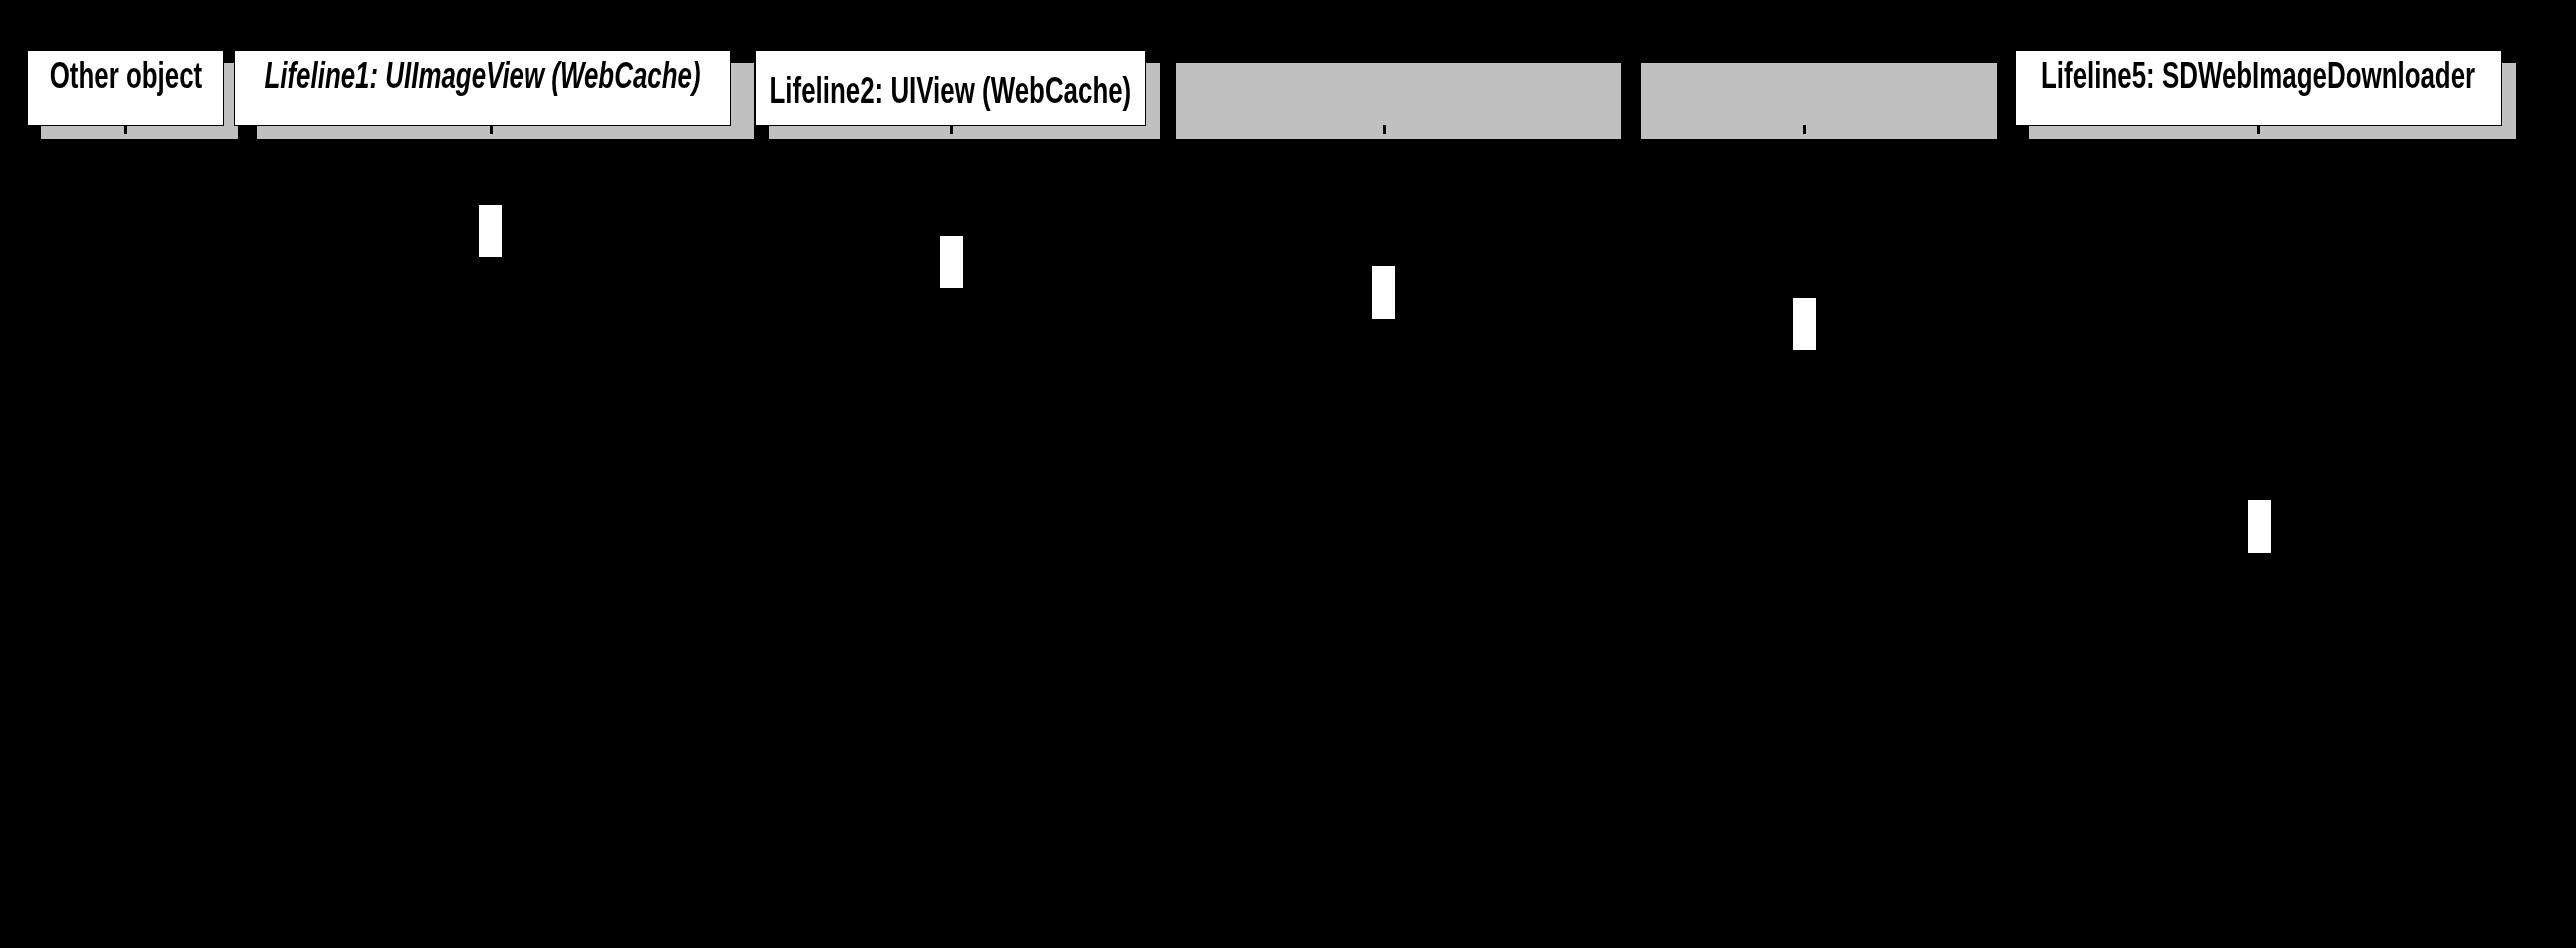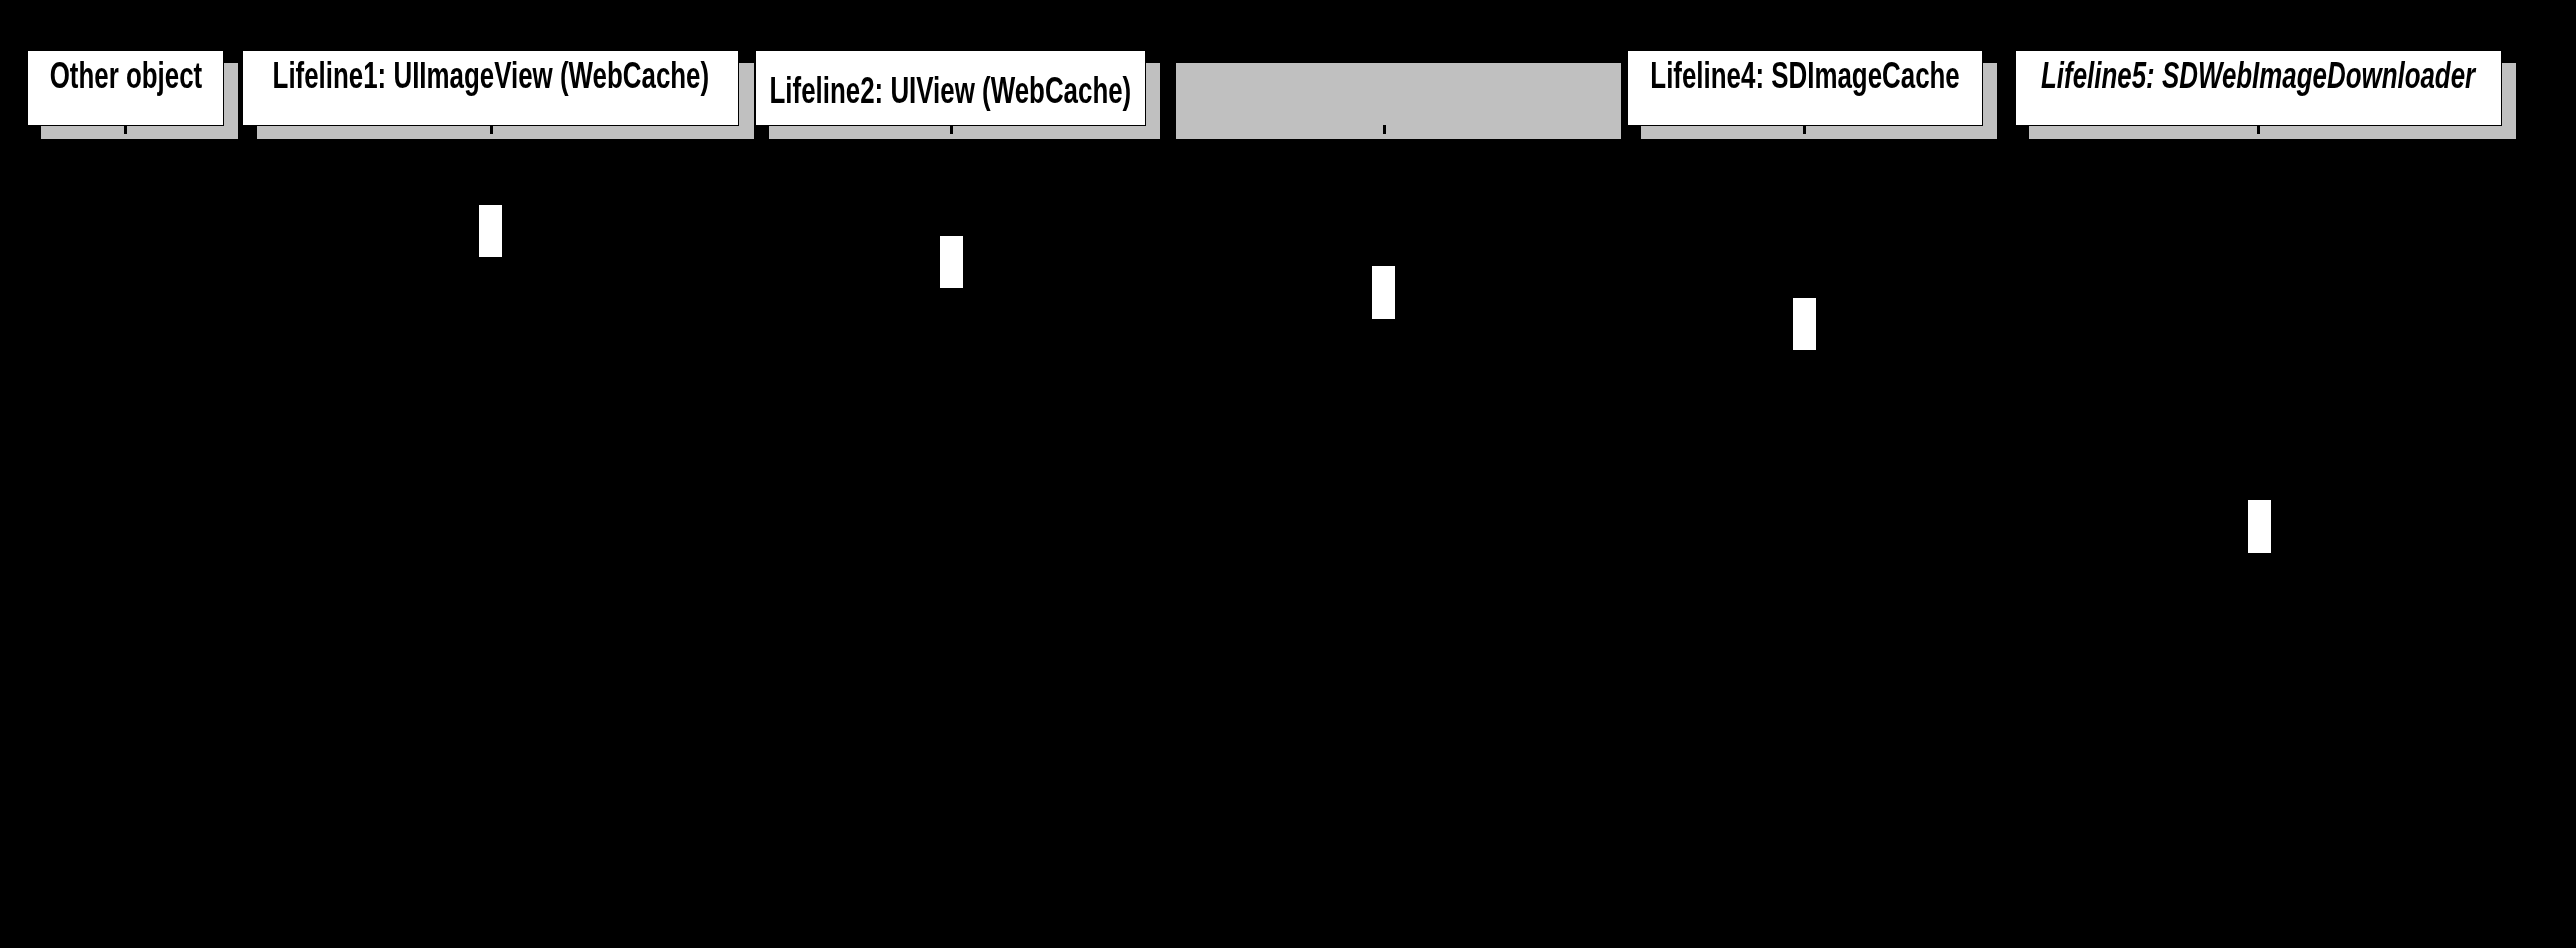--- a/index.html
+++ b/index.html
@@ -69,30 +69,27 @@
   <div class="head-shadow" style="left:41px;  width:197px;"></div>
   <div class="head-shadow" style="left:257px; width:497px;"></div>
   <div class="head-shadow" style="left:769px; width:391px;"></div>
   <div class="head-shadow" style="left:1176px;width:445px;"></div>
   <div class="head-shadow" style="left:1641px;width:356px;"></div>
   <div class="head-shadow" style="left:2029px;width:487px;"></div>
 
   <div class="lifeline-head" style="left:27px;  width:197px;">
     <span class="label">Other object</span>
   </div>
-  <div class="lifeline-head" style="left:242px; width:497px;">
+  <div class="lifeline-head" style="left:234px; width:497px;font-style:italic;">
     <span class="label">Lifeline1: UIImageView (WebCache)</span>
   </div>
   <div class="lifeline-head" style="left:755px; width:391px;align-items:center;">
     <span class="label">Lifeline2: UIView (WebCache)</span>
   </div>
-  <div class="lifeline-head" style="left:1627px;width:356px;">
-    <span class="label">Lifeline4: SDImageCache</span>
-  </div>
-  <div class="lifeline-head" style="left:2015px;width:487px;font-style:italic;">
+  <div class="lifeline-head" style="left:2015px;width:487px;">
     <span class="label">Lifeline5: SDWebImageDownloader</span>
   </div>
 
   <div class="lifeline-dash" style="left:124px;"></div>
   <div class="lifeline-dash" style="left:490px;"></div>
   <div class="lifeline-dash" style="left:950px;"></div>
   <div class="lifeline-dash" style="left:1383px;"></div>
   <div class="lifeline-dash" style="left:1803px;"></div>
   <div class="lifeline-dash" style="left:2257px;"></div>
 

